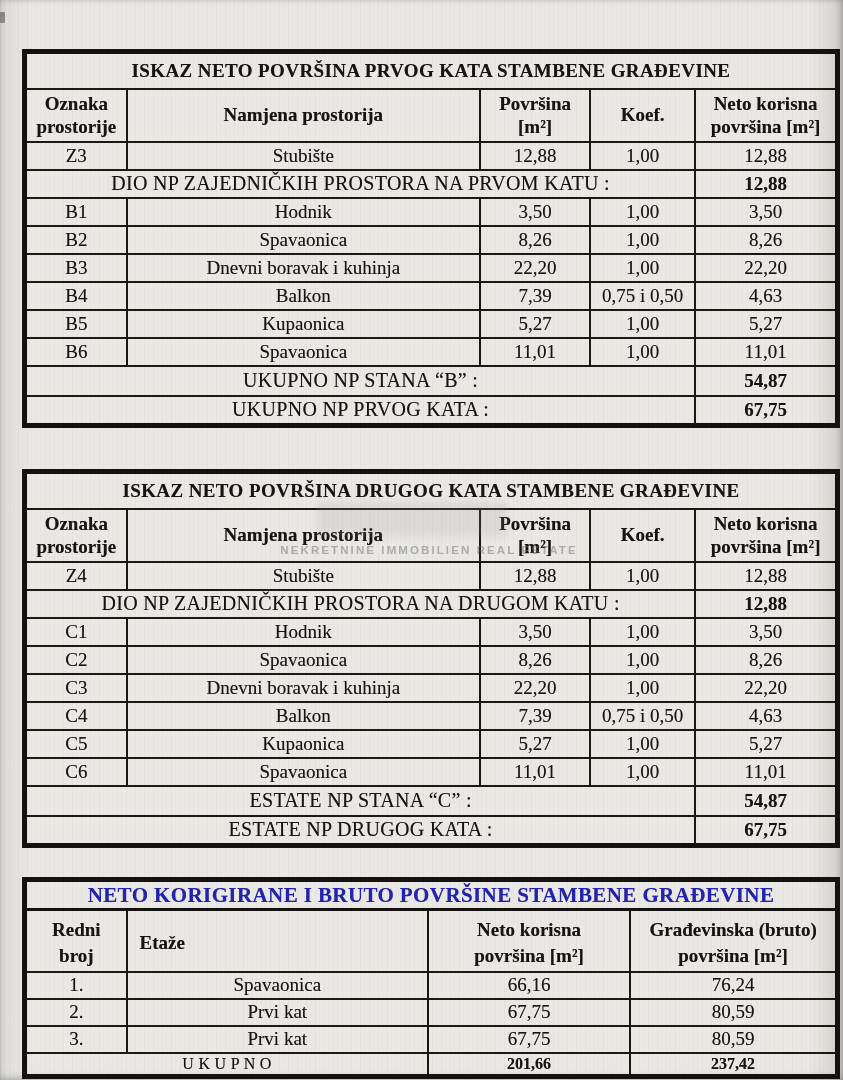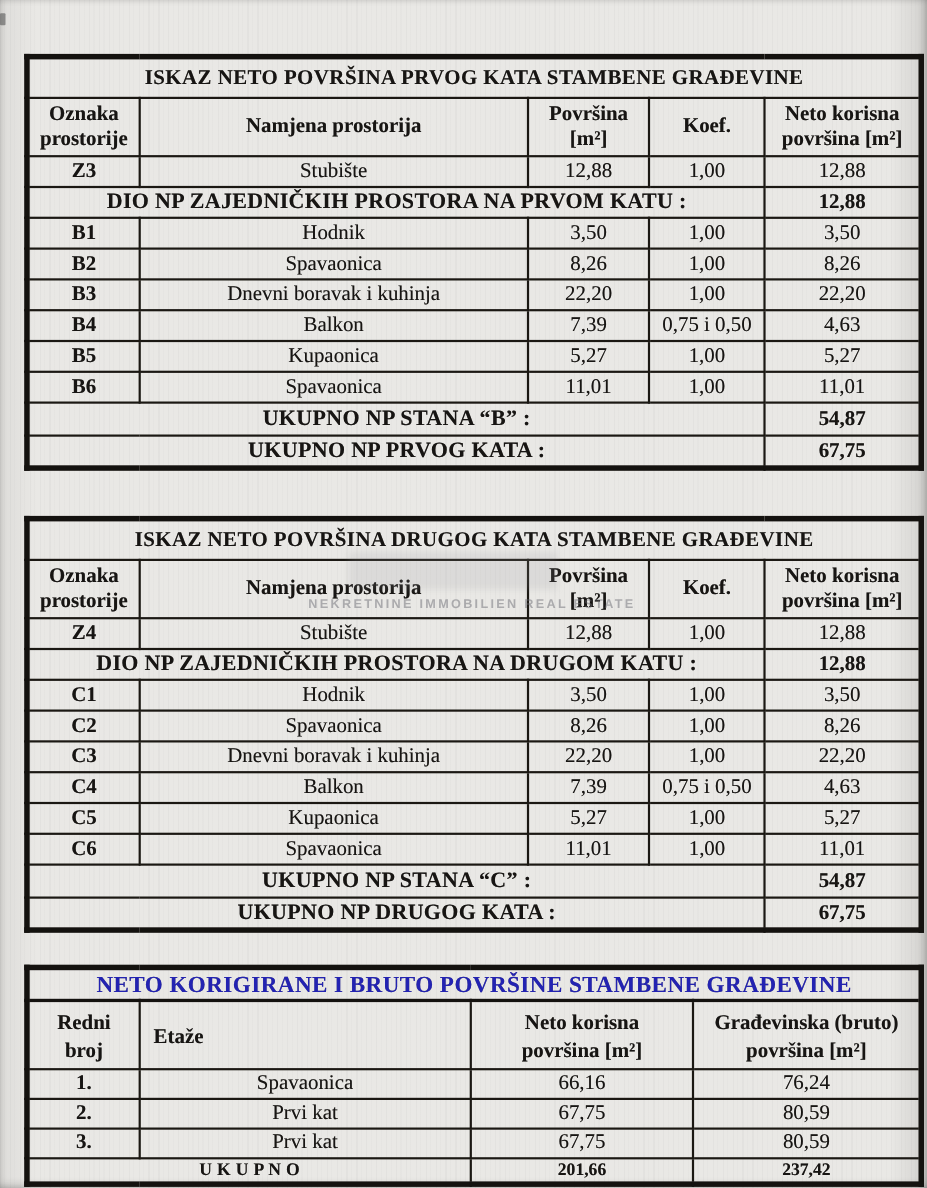--- a/index.html
+++ b/index.html
@@ -49,24 +49,24 @@
   }
   .header-row td{
     font-weight:bold;font-size:19px;line-height:1.22;
     vertical-align:top;padding-top:3px;
     border-bottom:3px solid #14120f;
   }
   .t12 .header-row{height:53px;}
   .t12 .body-row{height:28px;}
   .t12 .section-row{height:28px;}
   .t12 .total-row{height:30px;}
-  td.col0{font-weight:bold;}
+  td.col0{font-weight:normal;}
   td.col1{text-align:left;padding-left:10px;margin-left:28px;}
   .section-row td, .total-row td{
-    font-weight:bold;
+    font-weight:normal;
     border-top:3px solid #14120f;border-bottom:3px solid #14120f;
   }
   .section-row td.rowlabel{font-size:20px;letter-spacing:0.3px;}
   .total-row td.rowlabel{font-size:20px;letter-spacing:0.3px;}
   td.rowvalue{font-weight:bold;}
 
   
   .t3 .title-row{height:30px;}
   .t3 td.title-cell{color:var(--accent,#2323b2);font-size:21px;border-bottom:3px solid #14120f;}
   .t3 .header-row{height:62px;}
@@ -254,25 +254,25 @@
         <td class="cell col4">5,27</td>
       </tr>
       <tr class="body-row">
         <td class="cell col0">C6</td>
         <td class="cell col1">Spavaonica</td>
         <td class="cell col2">11,01</td>
         <td class="cell col3">1,00</td>
         <td class="cell col4">11,01</td>
       </tr>
       <tr class="total-row">
-        <td colspan="4" class="rowlabel">UKUPNO  NP  STANA  “C” :</td>
+        <td colspan="4" class="rowlabel">ESTATE  NP  STANA  “C” :</td>
         <td class="rowvalue">54,87</td>
       </tr>
       <tr class="total-row">
-        <td colspan="4" class="rowlabel">UKUPNO NP DRUGOG KATA :</td>
+        <td colspan="4" class="rowlabel">ESTATE NP DRUGOG KATA :</td>
         <td class="rowvalue">67,75</td>
       </tr>
     </tbody>
 </table>
 
 <div class="watermark">
   <div class="logo-smudge"></div>
   <div class="wm-text">NEKRETNINE IMMOBILIEN REAL ESTATE</div>
 </div>
 

